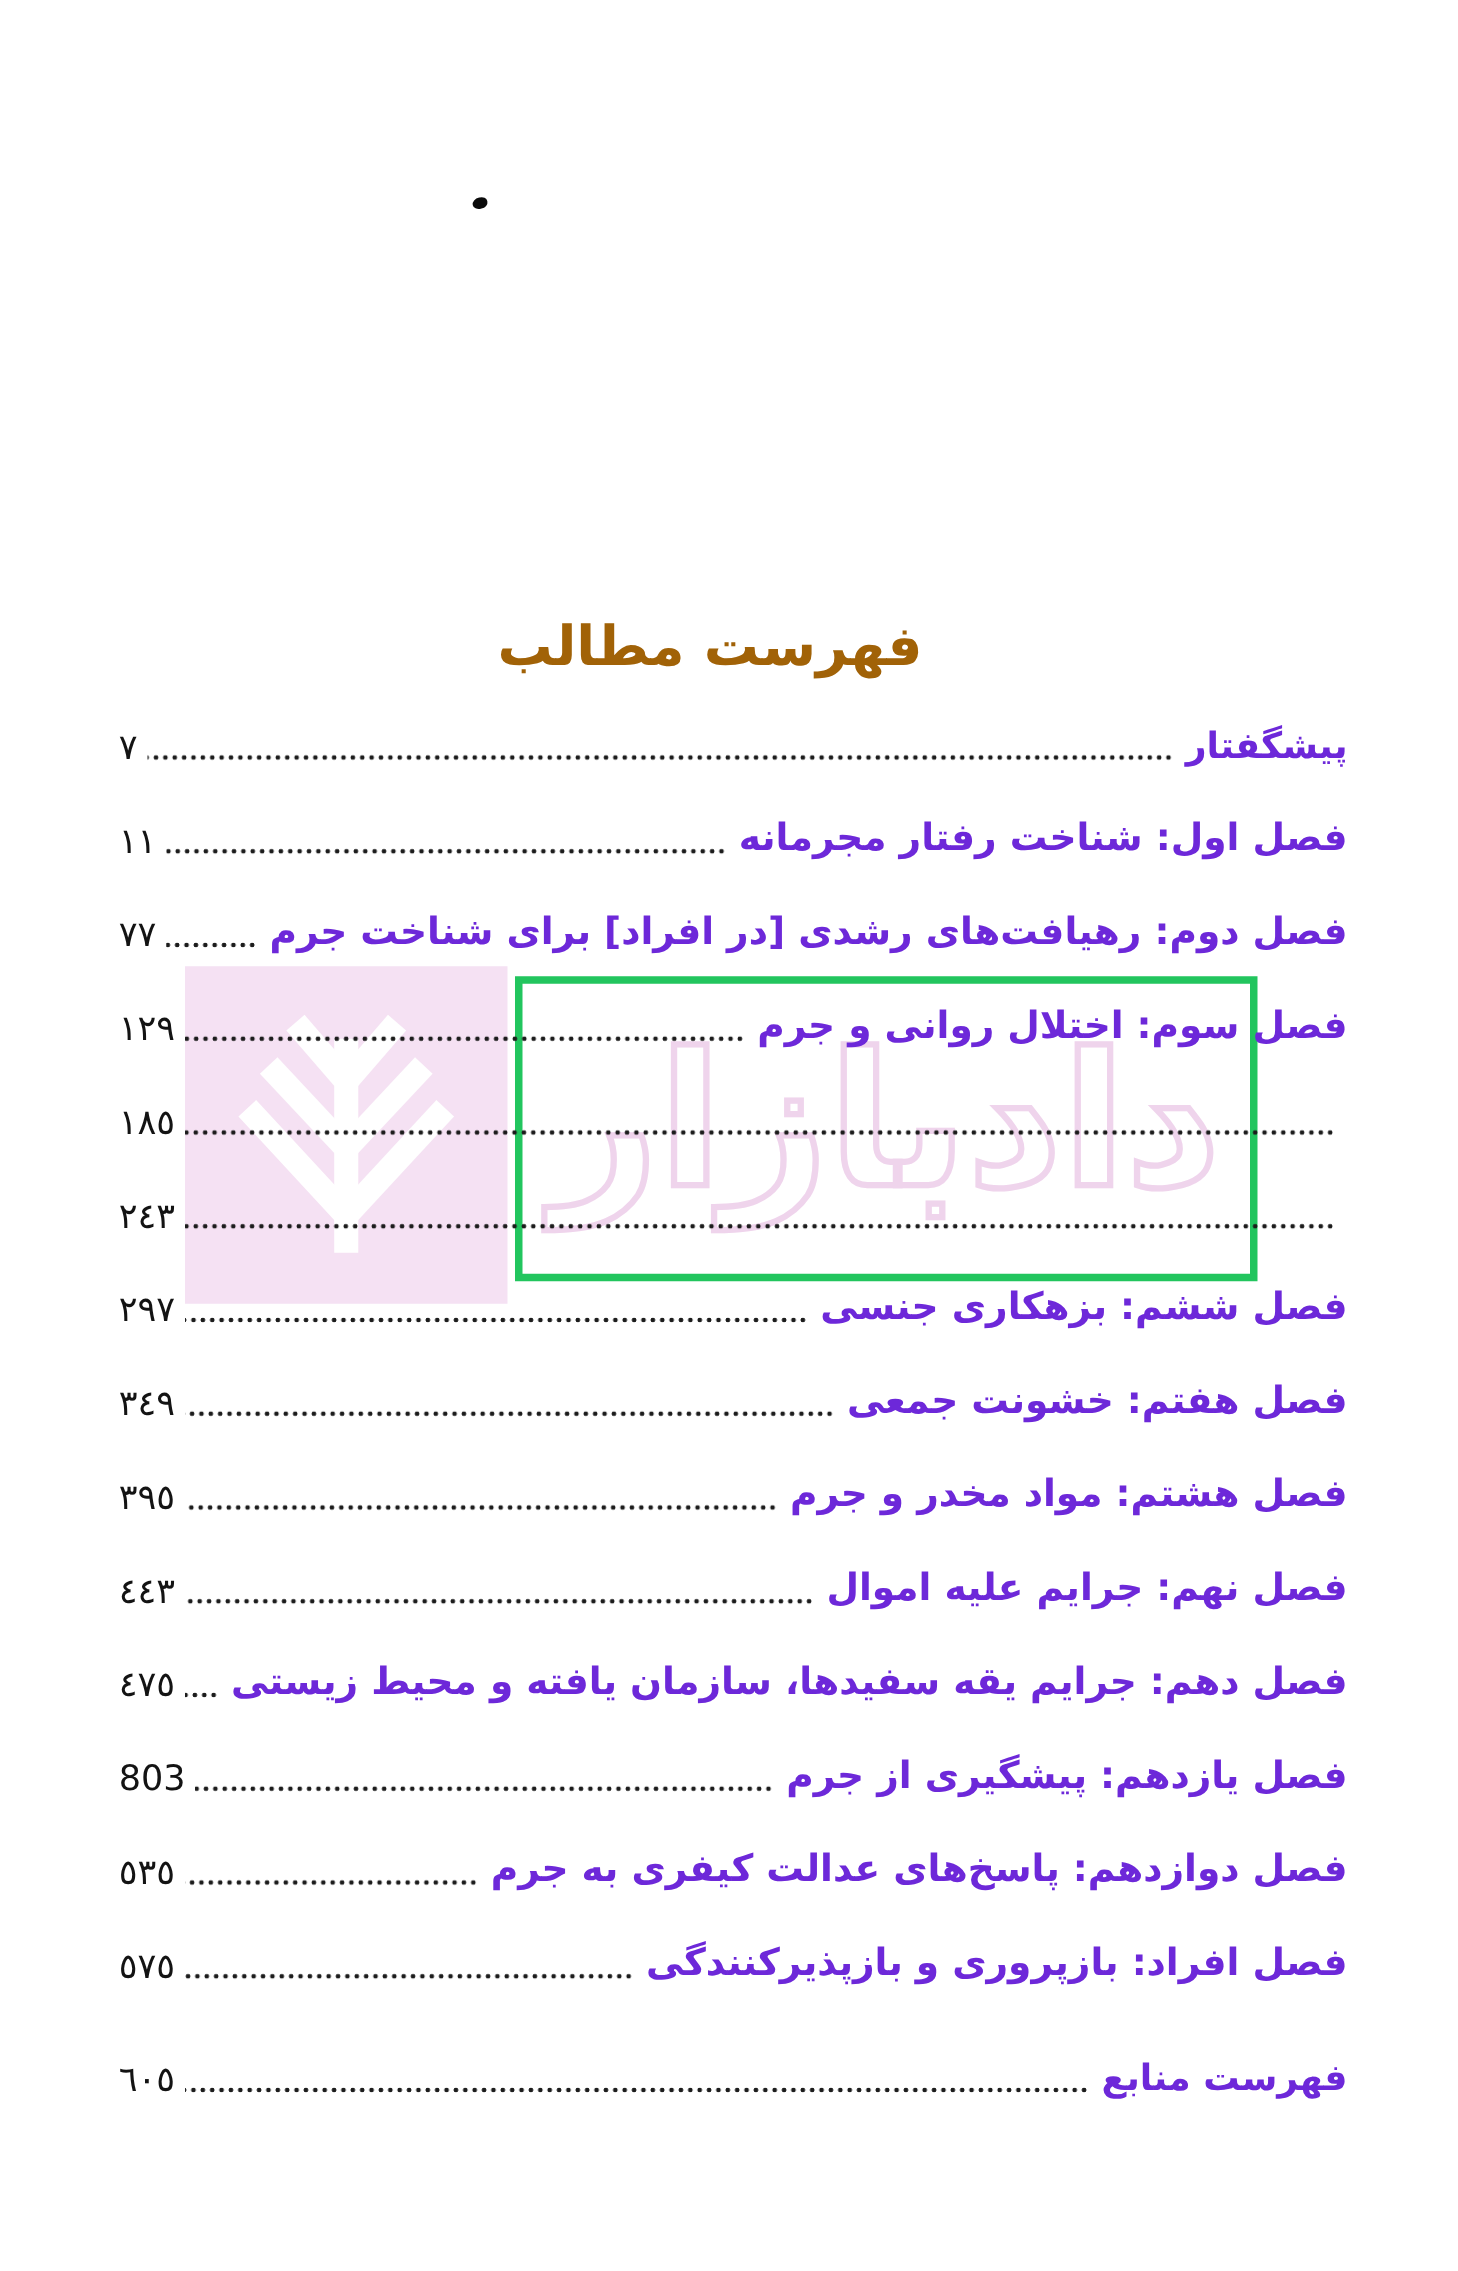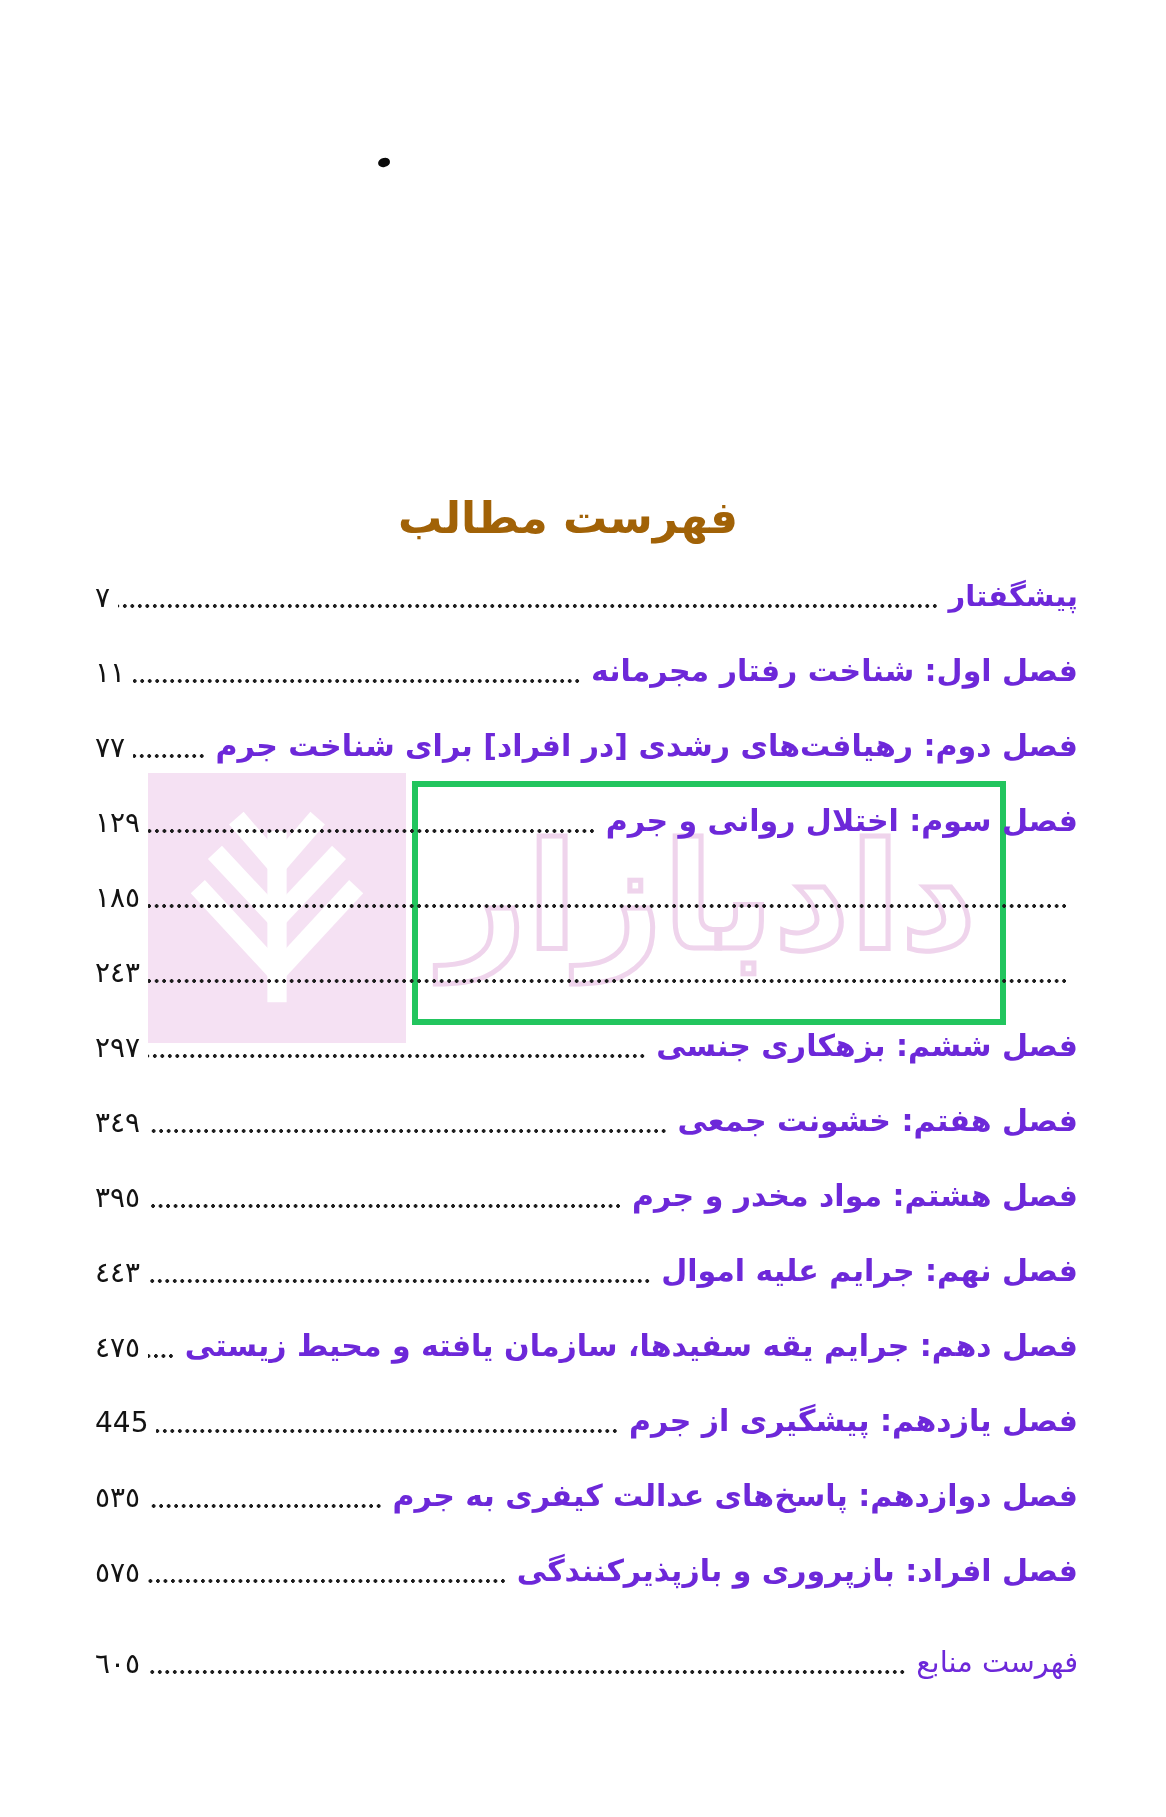--- a/index.html
+++ b/index.html
@@ -57,21 +57,21 @@
     height:75px;
     display:flex;flex-direction:row;align-items:center;
     direction:rtl;
   }
   .toc-row .label{
     white-space:nowrap;
     font-weight:800;font-size:30px;color:#6d28d9;
   }
   .toc-row.preface .label{font-size:29px;font-weight:700;}
   .toc-row.references{margin-top:16px;}
-  .toc-row.references .label{font-size:29px;font-weight:400;}
+  .toc-row.references .label{font-size:29px;font-weight:700;}
   .leader{
     flex:1 1 auto;height:8px;margin:0 10px 0 8px;
     transform:translateY(10px);
     background-image:radial-gradient(circle,#1c1c1c 1.6px,transparent 2.1px);
     background-size:7.5px 8px;background-repeat:repeat-x;background-position:right center;
     min-width:20px;
   }
   .pagenum{
     white-space:nowrap;
     font-size:28px;font-weight:400;color:#131313;
@@ -157,21 +157,21 @@
           <span class="pagenum">٤٤٣</span>
         </div>
         <div class="toc-row chapter">
           <span class="label">فصل دهم: جرایم یقه سفیدها، سازمان یافته و محیط زیستی</span>
           <span class="leader"></span>
           <span class="pagenum">٤٧٥</span>
         </div>
         <div class="toc-row chapter">
           <span class="label">فصل یازدهم: پیشگیری از جرم</span>
           <span class="leader"></span>
-          <span class="pagenum">445</span>
+          <span class="pagenum">803</span>
         </div>
         <div class="toc-row chapter">
           <span class="label">فصل دوازدهم: پاسخ‌های عدالت کیفری به جرم</span>
           <span class="leader"></span>
           <span class="pagenum">٥٣٥</span>
         </div>
         <div class="toc-row chapter">
           <span class="label">فصل افراد: بازپروری و بازپذیرکنندگی</span>
           <span class="leader"></span>
           <span class="pagenum">٥٧٥</span>

